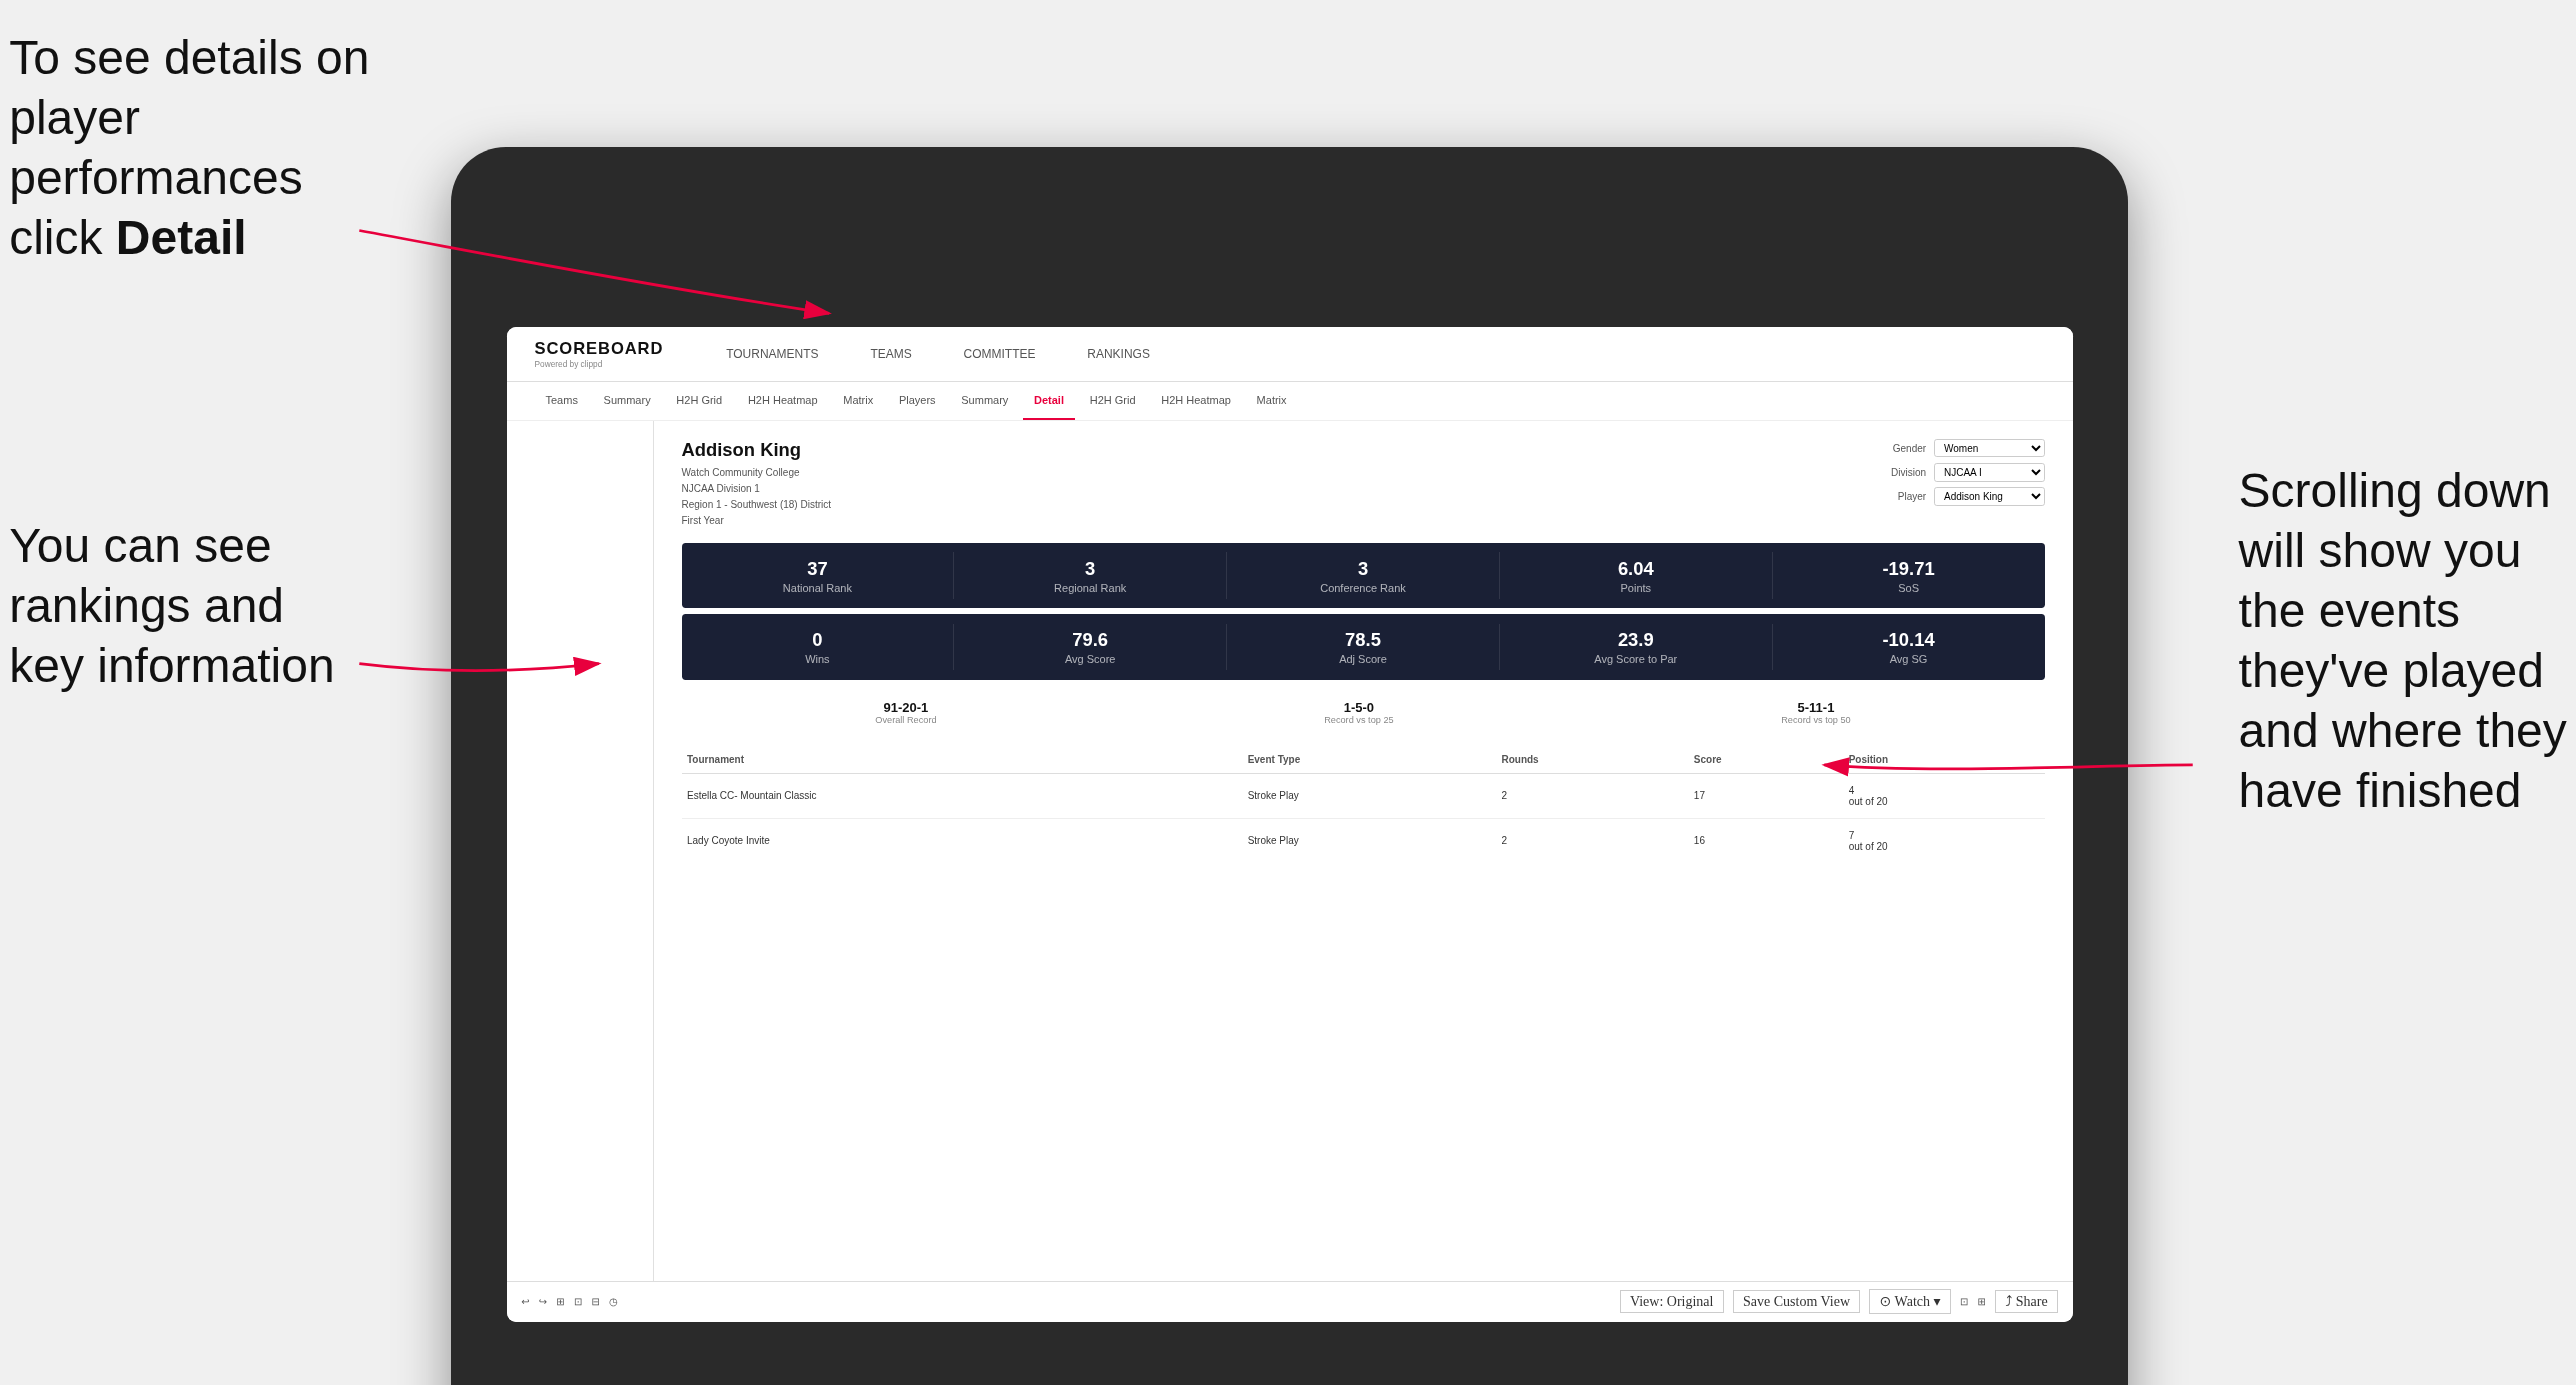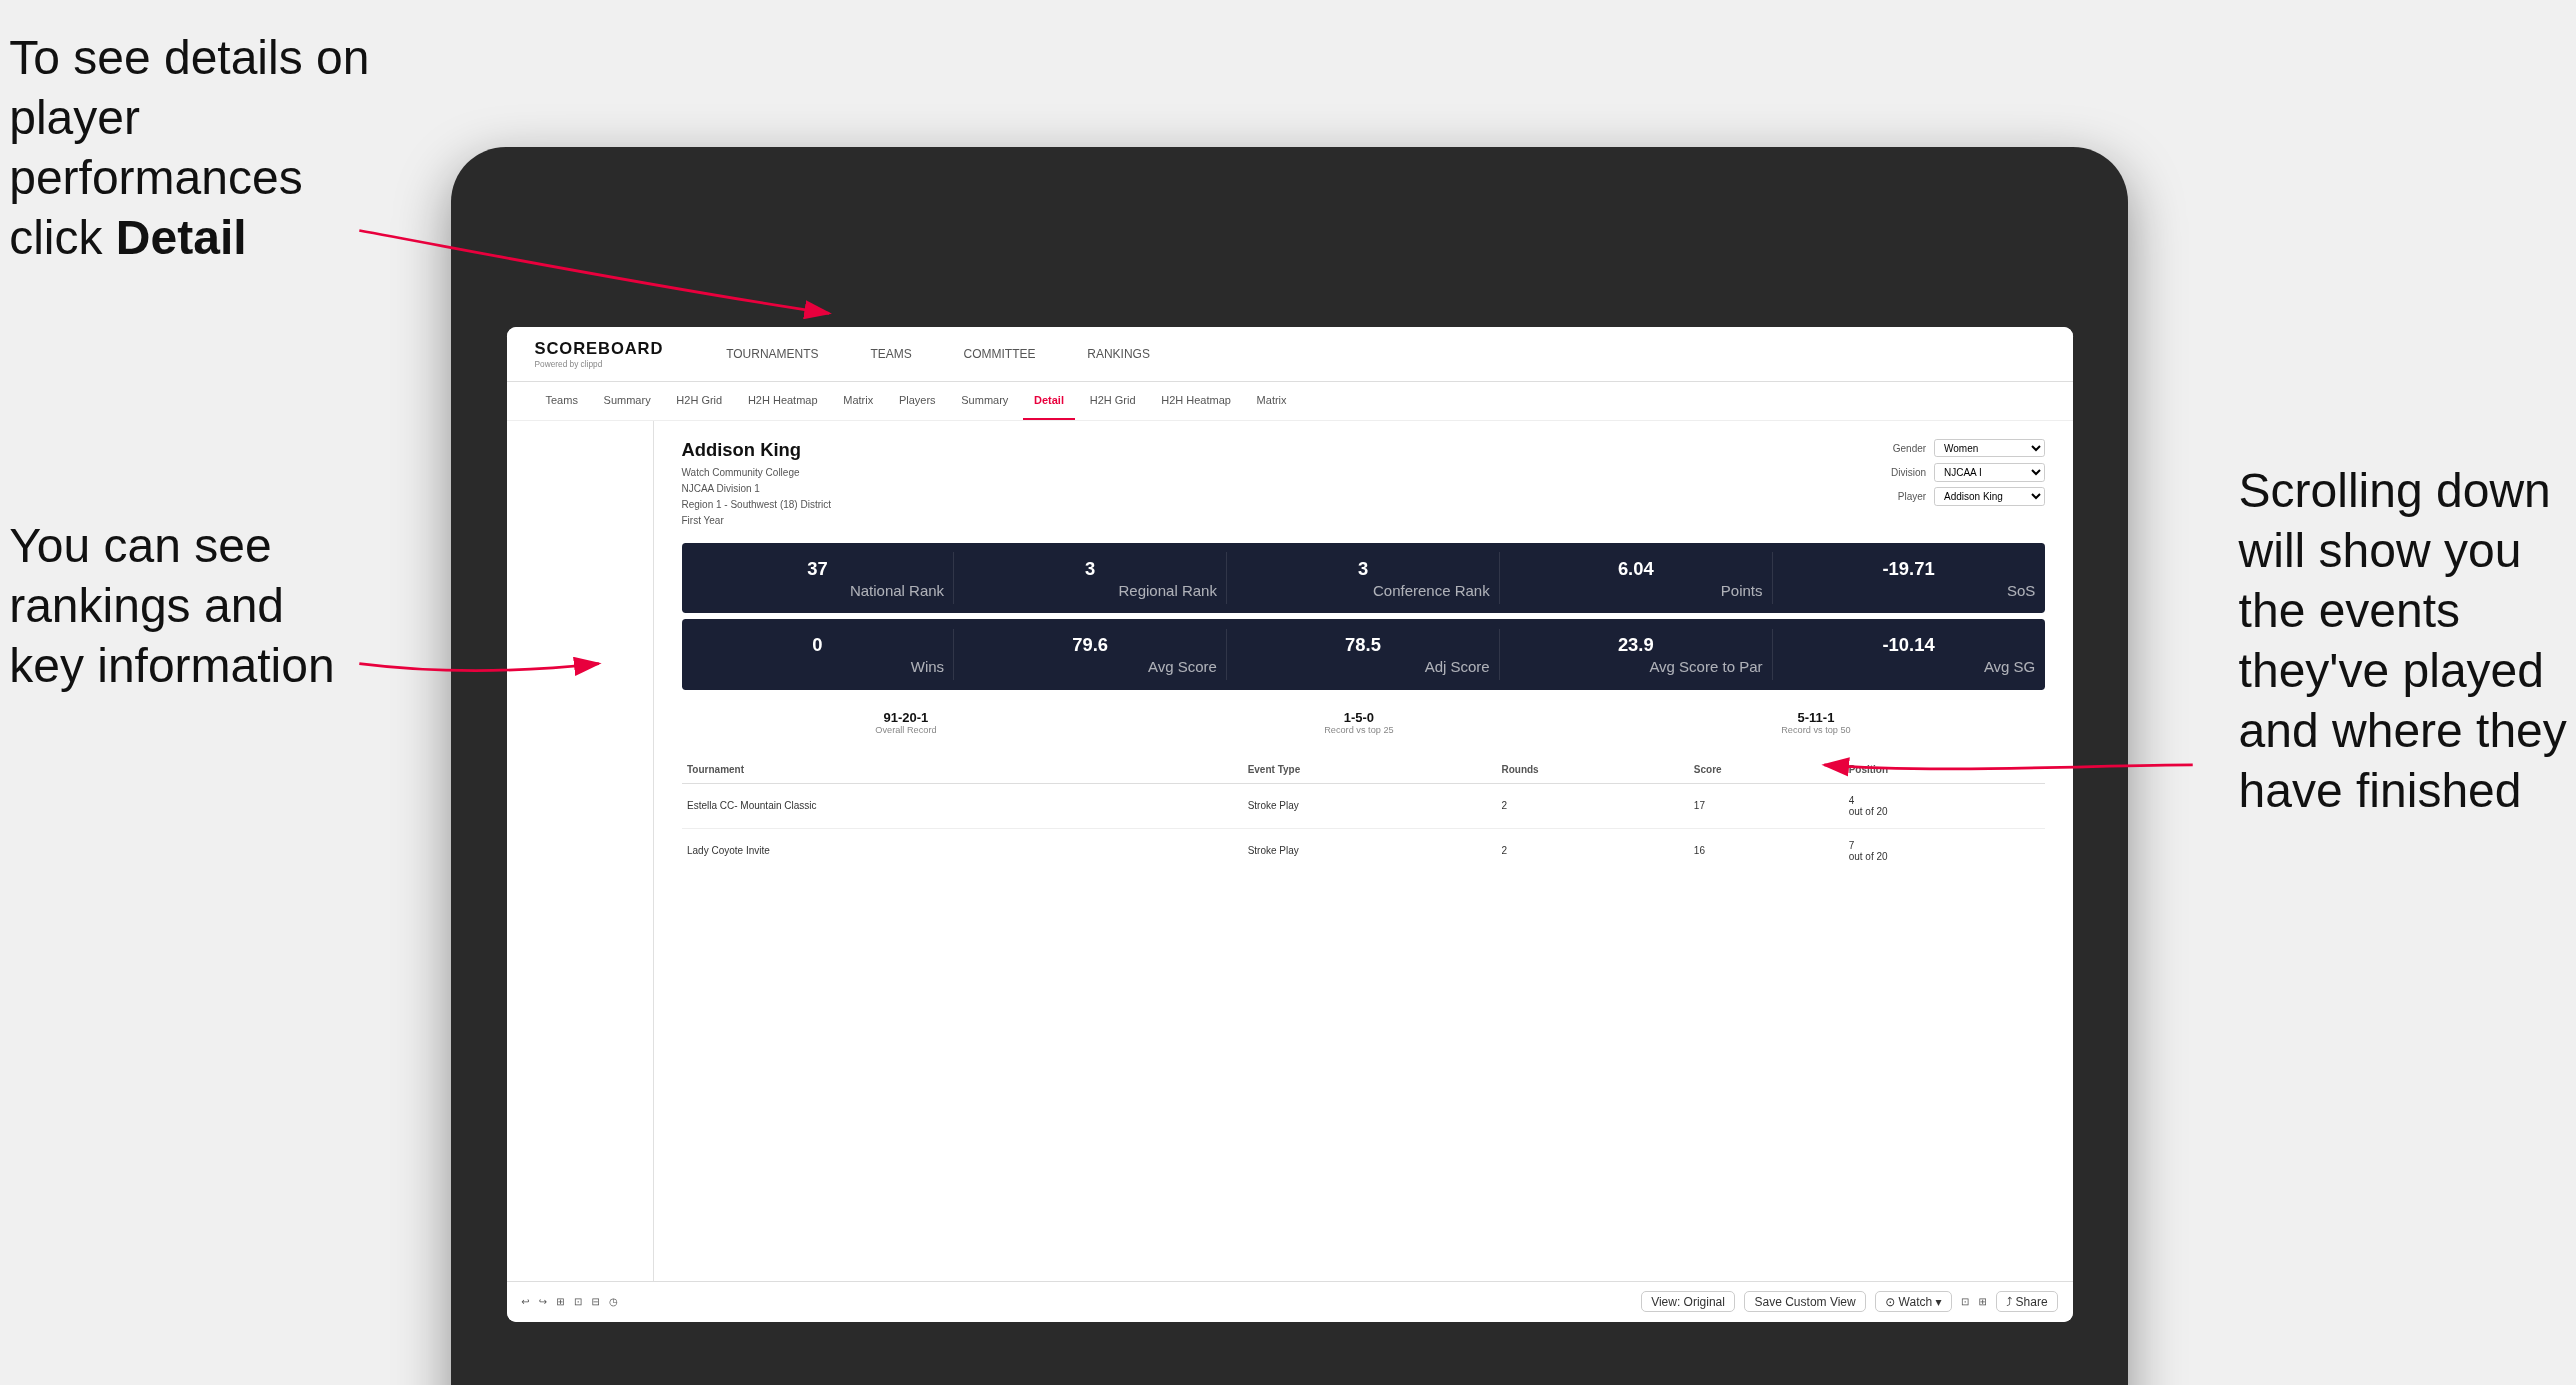--- a/index.html
+++ b/index.html
@@ -229,25 +229,24 @@
     }
     .stat-cell:last-child { border-right: none; }
 
     .stat-value {
       font-size: 18.4px;
       font-weight: bold;
       color: #fff;
       display: block;
     }
     .stat-label {
-      font-size: 15px;
+      font-size: 11px;
       color: rgba(255,255,255,0.65);
       display: block;
       margin-top: 1.8px;
-      text-align: right;
     }
 
     
     .stats-grid-dark2 {
       background: #1a2035;
       border-radius: 3.7px;
       display: flex;
       margin-bottom: 13px;
       padding: 9.2px 0;
     }
@@ -314,25 +313,26 @@
       align-items: center;
       padding: 0 14.7px;
       gap: 9.2px;
       font-size: 10px;
       color: #555;
     }
 
     .toolbar-btn {
       padding: 2.8px 9.2px;
       border: 0.9px solid #ccc;
-      border-radius: 5px;
-      font-size: 12px;
+      border-radius: 0;
+      font-size: 14px;
       background: #fff;
       cursor: pointer;
       color: #333;
+      font-family: Liberation Serif, serif;
     }
 
     .toolbar-spacer { flex: 1; }
   </style>
 </head>
 <body>
 
 <div class="tablet-frame">
   <div class="tablet-screen">
 

